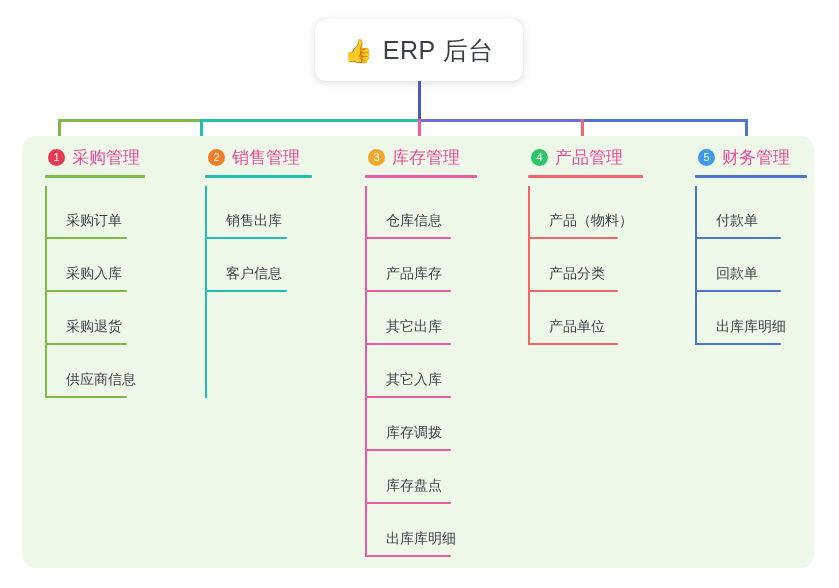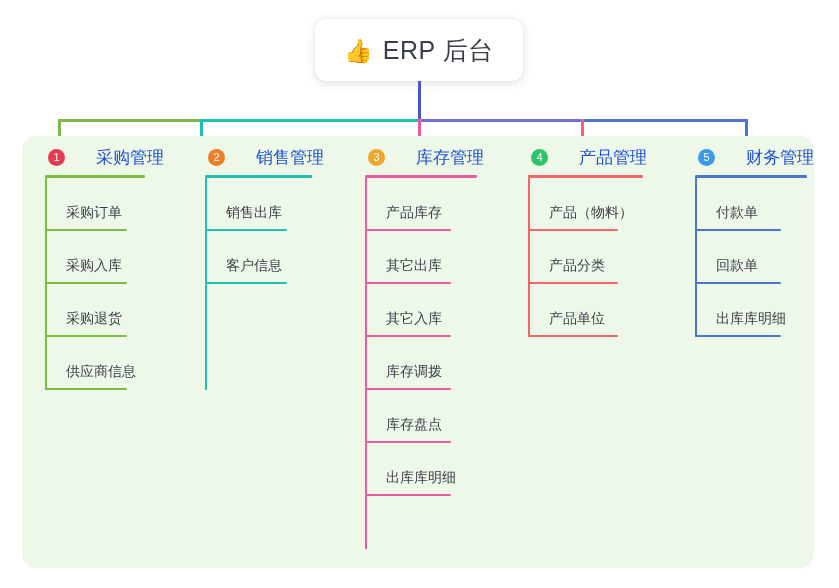--- a/index.html
+++ b/index.html
@@ -83,34 +83,33 @@
     border-radius: 50%;
     color: #ffffff;
     font-size: 11px;
     line-height: 17px;
     text-align: center;
     flex: 0 0 auto;
     font-family: "Liberation Sans", sans-serif;
   }
   .col-title {
     font-size: 17px;
-    color: #1d4ed8;
+    color: #ec4899;
     white-space: nowrap;
-    margin-left: 24px;
   }
   .head-rule {
     height: 3px;
     margin-top: 6px;
     border-radius: 1px;
   }
 
   
   .items {
     position: relative;
-    margin-top: 0;
+    margin-top: 8px;
   }
   .spine {
     position: absolute;
     left: 0px;
     top: 0px;
     width: 2px;
   }
   .item {
     position: relative;
     height: 53px;
@@ -204,20 +203,24 @@
       </div>
       <div class="column" style="left: 365px;">
         <div class="col-head">
           <span class="badge" style="background: rgb(240, 168, 44);">3</span>
           <span class="col-title">库存管理</span>
         </div>
         <div class="head-rule" style="width: 112px; background: rgb(234, 91, 164);"></div>
         <div class="items">
           <div class="spine" style="height: 371px; background: rgb(234, 91, 164);"></div>
           <div class="item">
+            <span class="item-label">仓库信息</span>
+            <div class="item-rule" style="width: 86px; background: rgb(234, 91, 164);"></div>
+          </div>
+          <div class="item">
             <span class="item-label">产品库存</span>
             <div class="item-rule" style="width: 86px; background: rgb(234, 91, 164);"></div>
           </div>
           <div class="item">
             <span class="item-label">其它出库</span>
             <div class="item-rule" style="width: 86px; background: rgb(234, 91, 164);"></div>
           </div>
           <div class="item">
             <span class="item-label">其它入库</span>
             <div class="item-rule" style="width: 86px; background: rgb(234, 91, 164);"></div>

